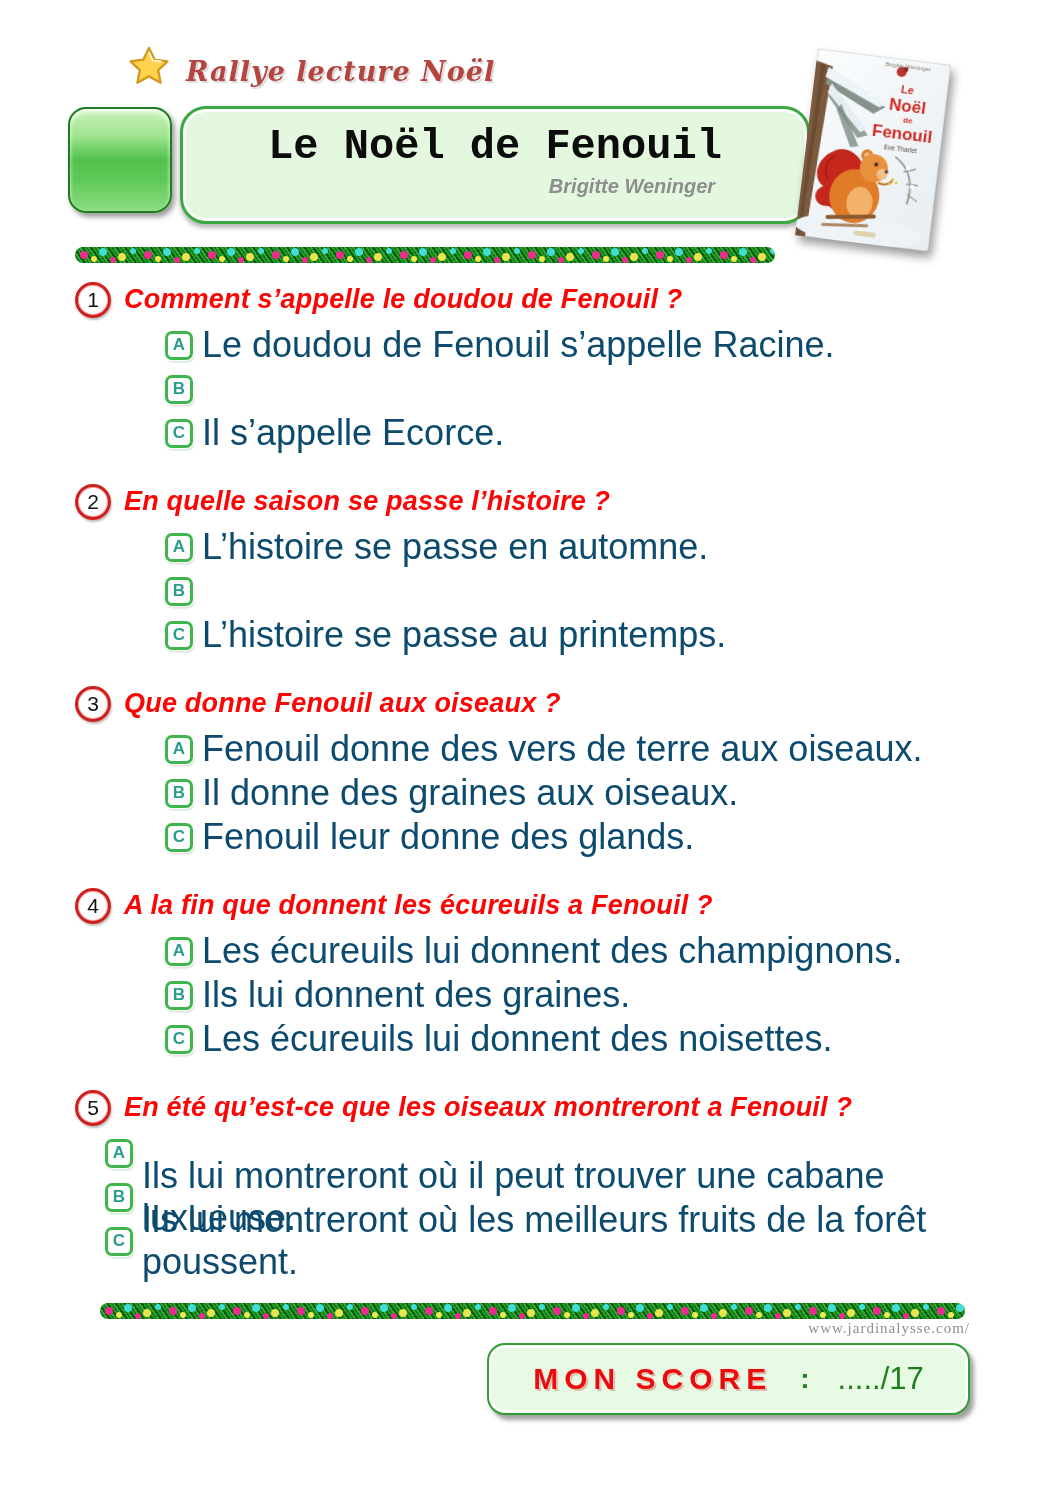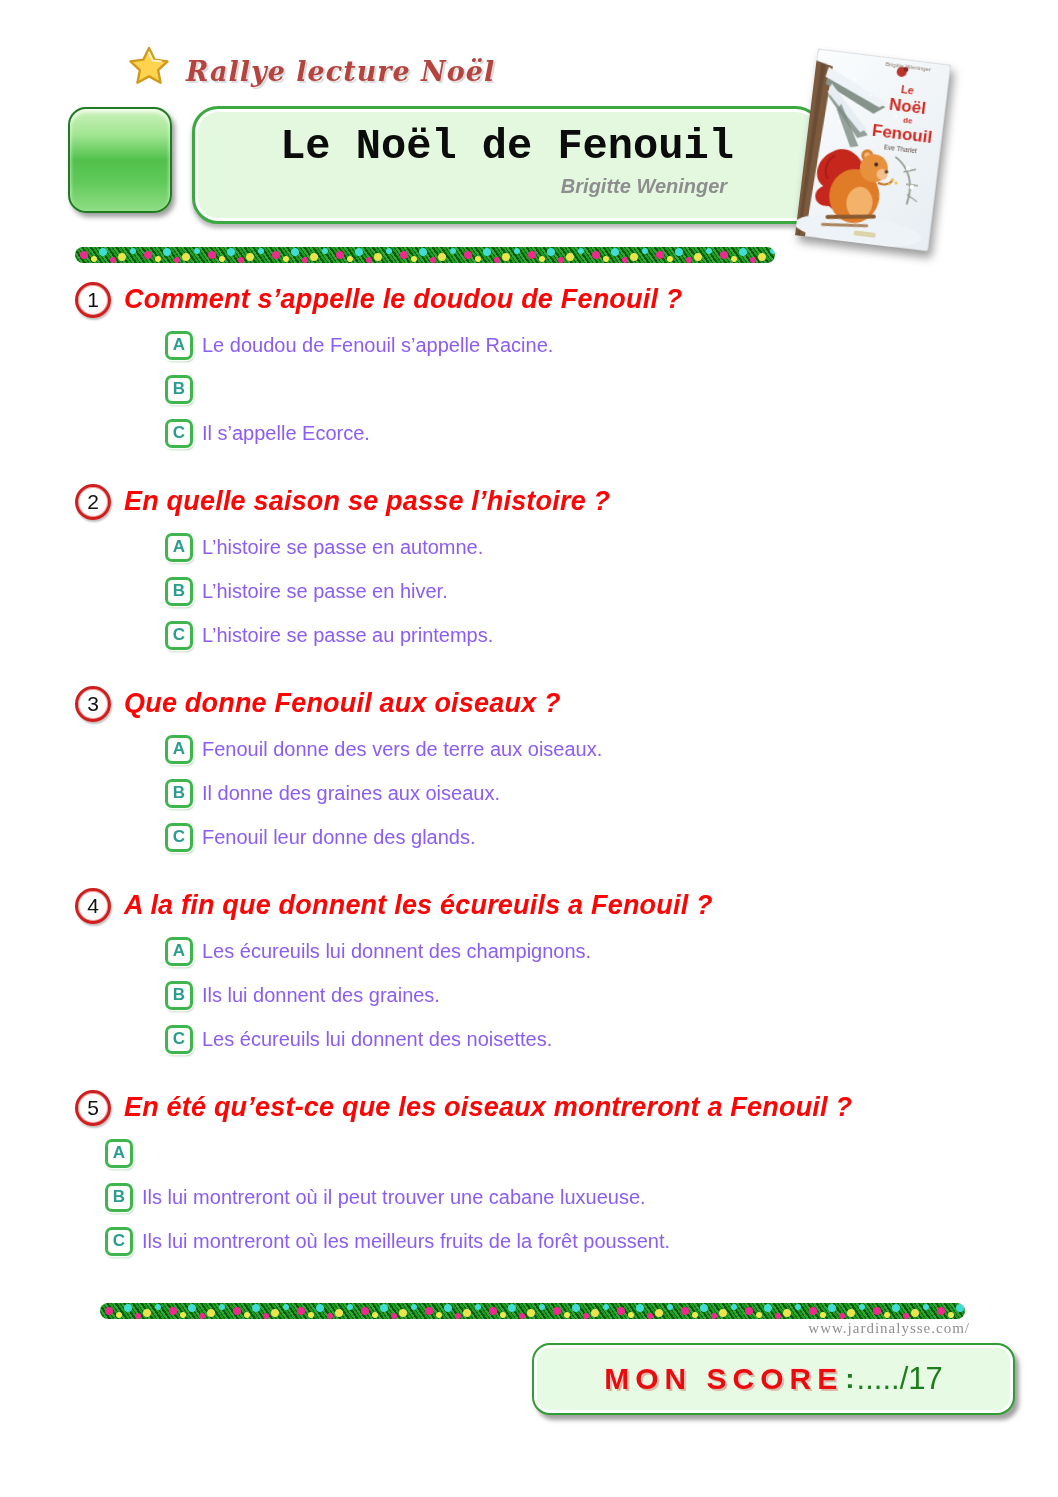--- a/index.html
+++ b/index.html
@@ -17,21 +17,21 @@
     letter-spacing:1px;
   }
   .green-square {
     position:absolute; left:68px; top:107px; width:100px; height:102px;
     border-radius:18px;
     background:linear-gradient(180deg,#cdf2bd 0%,#9fe590 26%,#51c14b 50%,#5ec957 70%,#8fdd84 100%);
     border:2px solid #217c21;
     box-shadow: inset 0 3px 4px rgba(255,255,255,.85), 3px 4px 5px rgba(40,40,40,.45);
   }
   .banner {
-    position:absolute; left:192px; top:106px; width:630px; height:118px;
+    position:absolute; left:180px; top:106px; width:630px; height:118px;
     border-radius:26px; background:#e4f8e0; border:3px solid #3aaa40;
     box-shadow: inset 0 0 0 3px #ffffff, 0 4px 4px rgba(50,50,50,.35);
     box-sizing:border-box;
   }
   .banner-title {
     margin-top:14px; text-align:center;
     font-family:"Liberation Mono","DejaVu Sans Mono",monospace;
     font-weight:bold; font-size:42px; color:#0c0c0c; white-space:nowrap;
   }
   .banner-author {
@@ -81,35 +81,34 @@
   }
   .option { display:flex; align-items:center; gap:9px; height:44px; margin-left:90px; }
   .question:nth-of-type(5) .option { margin-left:30px; }
   .opt-letter {
     flex:0 0 auto; width:22px; height:23px; border-radius:7px;
     background:#ffffff; border:3px solid #3fb54d;
     box-shadow: 0 0 0 1.5px rgba(255,255,255,.9), 1px 2px 2px rgba(30,120,30,.35);
     color:#2a9d8f; font-weight:bold; font-size:17px;
     display:flex; align-items:center; justify-content:center;
   }
-  .opt-text { font-size:20px; color:#8b5cf6; }
+  .opt-text { font-size:36px; color:#0c4a6e; }
 
   
   .site-url {
     position:absolute; right:88px; top:1320px;
     font-family:"Liberation Serif","DejaVu Serif",serif;
     font-size:15px; color:#8f8f8f; letter-spacing:1px;margin-left:37px;
   }
   .score-box {
     position:absolute; left:487px; top:1343px; width:483px; height:72px;
     border-radius:18px; background:#e7fae3; border:2px solid #2f9e33;
     box-shadow: inset 0 0 0 3px #ffffff, 4px 5px 4px rgba(70,70,70,.5);
-    display:flex; align-items:center; justify-content:center; gap:2px;
+    display:flex; align-items:center; justify-content:center; gap:28px;
     box-sizing:border-box;
-    margin-left:45px;
   }
   .score-label {
     font-size:30px; font-weight:900; letter-spacing:6px; color:#ea0c0c;
     text-shadow:1px -1px 0 #ffe3e3, 2px 2px 0 rgba(180,0,0,.25);
   }
   .score-sep   { font-size:28px; color:#1e7e1e; font-weight:bold; }
   .score-value { font-size:31px; color:#1e7e1e; }
 </style>
 </head>
 <body>
@@ -223,21 +222,20 @@
         <div class="q-text">En quelle saison se passe l’histoire ?</div>
       </div>
       <div class="options">
 
       <div class="option">
           <div class="opt-letter">A</div>
           <div class="opt-text">L’histoire se passe en automne.</div>
         </div>
           <div class="option">
           <div class="opt-letter">B</div>
-          <div class="opt-text">L’histoire se passe en hiver.</div>
         </div>
           <div class="option">
           <div class="opt-letter">C</div>
           <div class="opt-text">L’histoire se passe au printemps.</div>
         </div>
         </div>
     </div>
 
     <div class="question">
       <div class="q-header">

